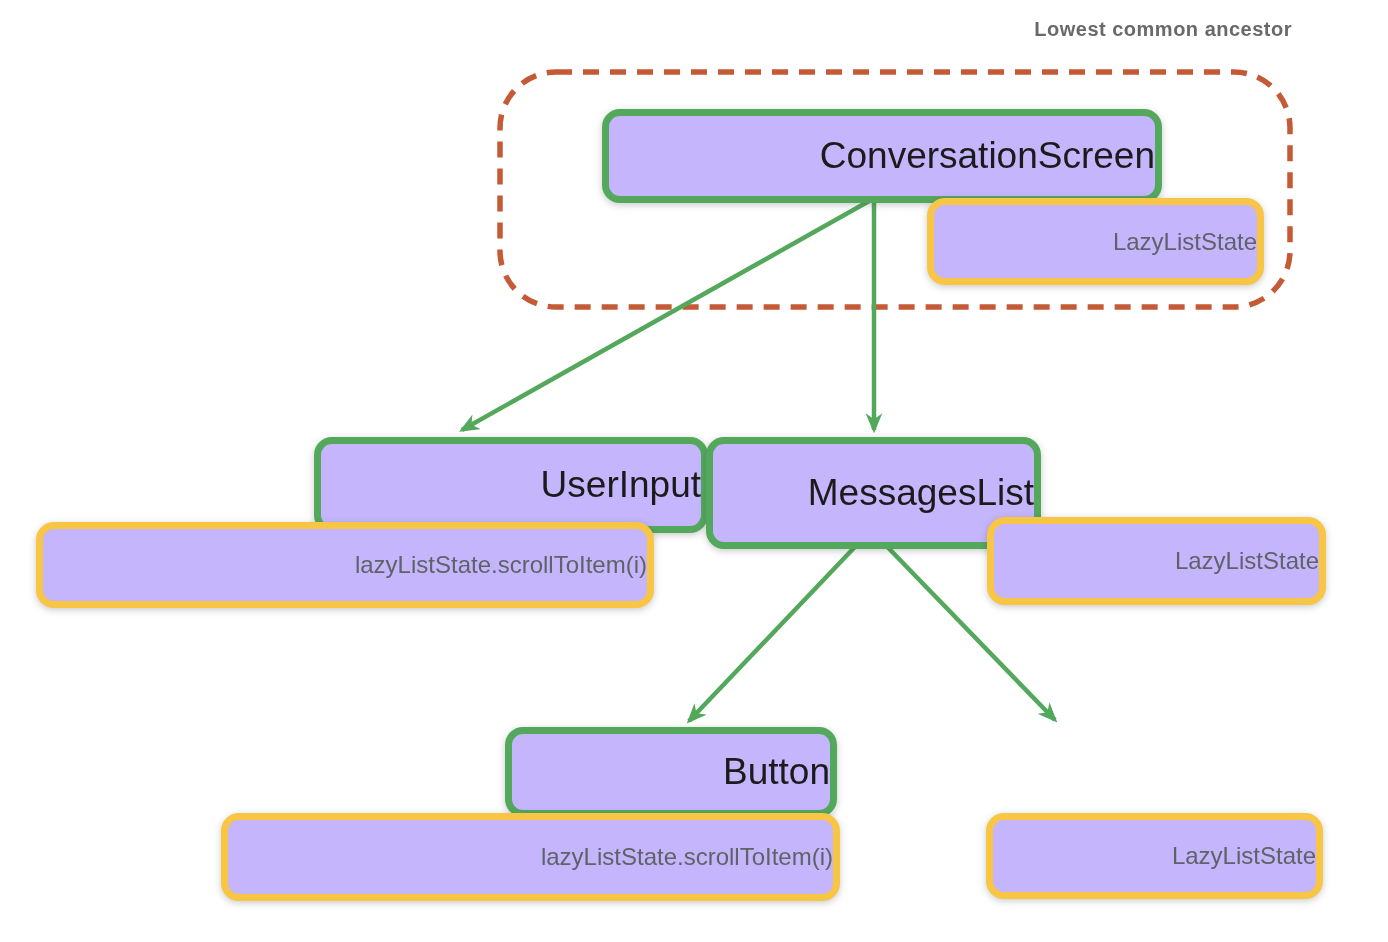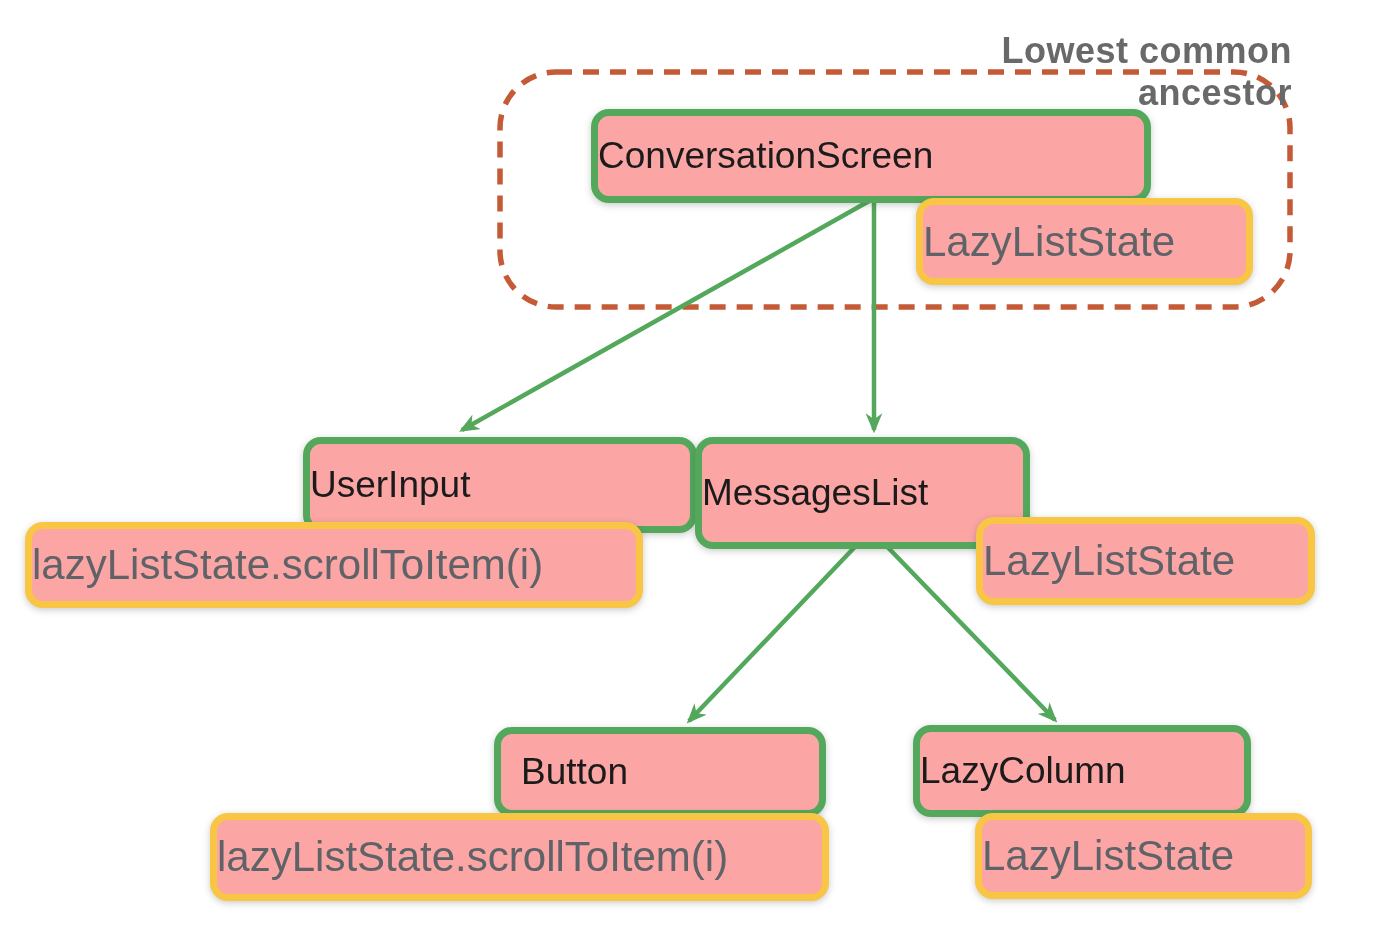--- a/index.html
+++ b/index.html
@@ -31,48 +31,48 @@
     stroke-width: 5.5;
     stroke-dasharray: 16 11;
     fill: none;
   }
   .annotation {
     position: absolute;
     left: 860px;
     top: 18px;
     width: 432px;
     text-align: right;
-    font-size: 36px;
+    font-size: 20px;
     font-weight: bold;
     letter-spacing: 0.5px;
     color: var(--annotation-text, #696969);
     z-index: 4;
-    margin-top: 12px;
   }
   .node, .badge {
     position: absolute;
     box-sizing: border-box;
-    background: #fca5a5;
+    background: #c4b5fd;
     display: flex;
     align-items: center;
-    justify-content: flex-start;
+    justify-content: flex-end;
     white-space: nowrap;
     border-radius: 18px;
     box-shadow: 0 2px 7px rgba(60, 64, 67, 0.28);
+    margin-left: 11px;
   }
   .node {
     border: 7px solid var(--green, #53A85C);
     color: var(--node-text, #1b1b1b);
     font-size: 37px;
     z-index: 2;
   }
   .badge {
     border: 7px solid var(--yellow, #F8C545);
     color: var(--badge-text, #5F6368);
-    font-size: 42px;
+    font-size: 24px;
     z-index: 3;
   }
   
   #node-conversation-screen { left: 591px; top: 109px;  width: 560px; height: 94px; }
   #badge-conversation       { left: 916px; top: 198px;  width: 337px; height: 87px; }
   #node-user-input          { left: 303px; top: 437px;  width: 394px; height: 96px; }
   #badge-user-input         { left: 25px;  top: 522px;  width: 618px; height: 86px; }
   #node-messages-list       { left: 695px; top: 437px;  width: 335px; height: 112px; }
   #badge-messages-list      { left: 976px; top: 517px;  width: 339px; height: 88px; }
   #node-button              { left: 494px; top: 727px;  width: 332px; height: 90px; padding-left: 20px; }
@@ -123,20 +123,17 @@
     <span>LazyListState</span>
   </div>
 
   <div class="node" id="node-button">
     <span>Button</span>
   </div>
   <div class="badge" id="badge-button">
     <span>lazyListState.scrollToItem(i)</span>
   </div>
 
-  <div class="node" id="node-lazy-column">
-    <span>LazyColumn</span>
-  </div>
   <div class="badge" id="badge-lazy-column">
     <span>LazyListState</span>
   </div>
 
 </div>
 
 </body></html>

